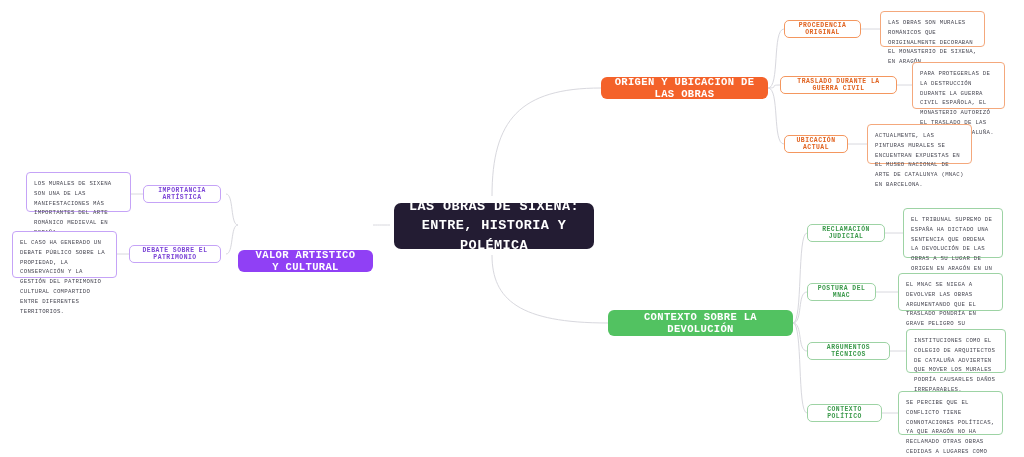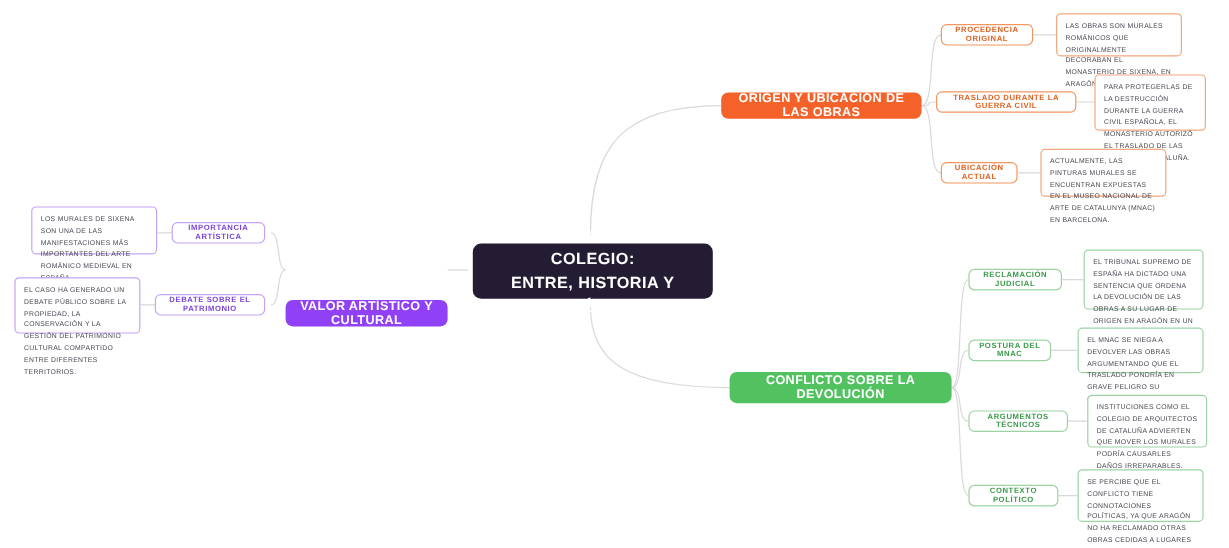--- a/index.html
+++ b/index.html
@@ -26,20 +26,21 @@
     height: 457px;
     pointer-events: none;
   }
   .node {
     position: absolute;
     box-sizing: border-box;
     display: flex;
     align-items: center;
     justify-content: center;
     text-align: center;
+    font-family: Liberation Mono, monospace;
   }
 
   
   .root {
     background: #231c33;
     border-radius: 7px;
     color: #ffffff;
     font-size: 13.5px;
     font-weight: bold;
     letter-spacing: 0.4px;
@@ -124,21 +125,21 @@
 
       <path d="M 885 233 L 903 233"></path>
       <path d="M 876 292 L 898 292"></path>
       <path d="M 890 351 L 906 351"></path>
       <path d="M 882 413 L 898 413"></path>
     </g>
   </svg>
 
   <div class="node root" style="left:394px; top:203px; width:200px; height:46px;">
     <div>
-      <div>LAS OBRAS DE COLEGIO:</div>
+      <div>LAS OBRAS DE SIXENA:</div>
       <div>ENTRE, HISTORIA Y POLÉMICA</div>
     </div>
   </div>
 
   <div class="node branch orange" style="left:601px; top:77px; width:167px; height:22px;">
     <span>ORIGEN Y UBICACIÓN DE LAS OBRAS</span>
   </div>
 
   <div class="node topic orange" style="left:784px; top:20px; width:77px; height:18px;">
     <span>PROCEDENCIA ORIGINAL</span>
@@ -163,21 +164,21 @@
     <span>IMPORTANCIA ARTÍSTICA</span>
   </div>
   <div class="node detail purple" style="left:26px; top:172px; width:105px; height:40px;">LOS MURALES DE SIXENA SON UNA DE LAS MANIFESTACIONES MÁS IMPORTANTES DEL ARTE ROMÁNICO MEDIEVAL EN ESPAÑA.</div>
 
   <div class="node topic purple" style="left:129px; top:245px; width:92px; height:18px;">
     <span>DEBATE SOBRE EL PATRIMONIO</span>
   </div>
   <div class="node detail purple" style="left:12px; top:231px; width:105px; height:47px;">EL CASO HA GENERADO UN DEBATE PÚBLICO SOBRE LA PROPIEDAD, LA CONSERVACIÓN Y LA GESTIÓN DEL PATRIMONIO CULTURAL COMPARTIDO ENTRE DIFERENTES TERRITORIOS.</div>
 
   <div class="node branch green" style="left:608px; top:310px; width:185px; height:26px;">
-    <span>CONFLICTO SOBRE LA DEVOLUCIÓN</span>
+    <span>CONTEXTO SOBRE LA DEVOLUCIÓN</span>
   </div>
 
   <div class="node topic green" style="left:807px; top:224px; width:78px; height:18px;">
     <span>RECLAMACIÓN JUDICIAL</span>
   </div>
   <div class="node detail green" style="left:903px; top:208px; width:100px; height:50px;">EL TRIBUNAL SUPREMO DE ESPAÑA HA DICTADO UNA SENTENCIA QUE ORDENA LA DEVOLUCIÓN DE LAS OBRAS A SU LUGAR DE ORIGEN EN ARAGÓN EN UN TÉRMINO DE 7 MESES.</div>
 
   <div class="node topic green" style="left:807px; top:283px; width:69px; height:18px;">
     <span>POSTURA DEL MNAC</span>
   </div>

